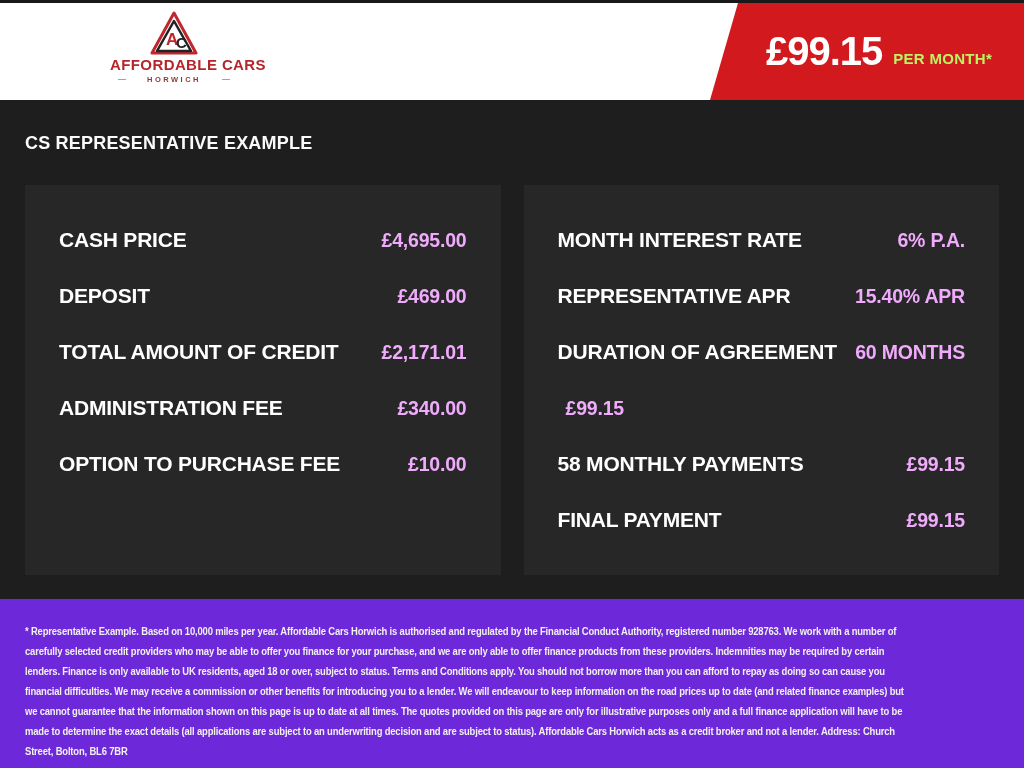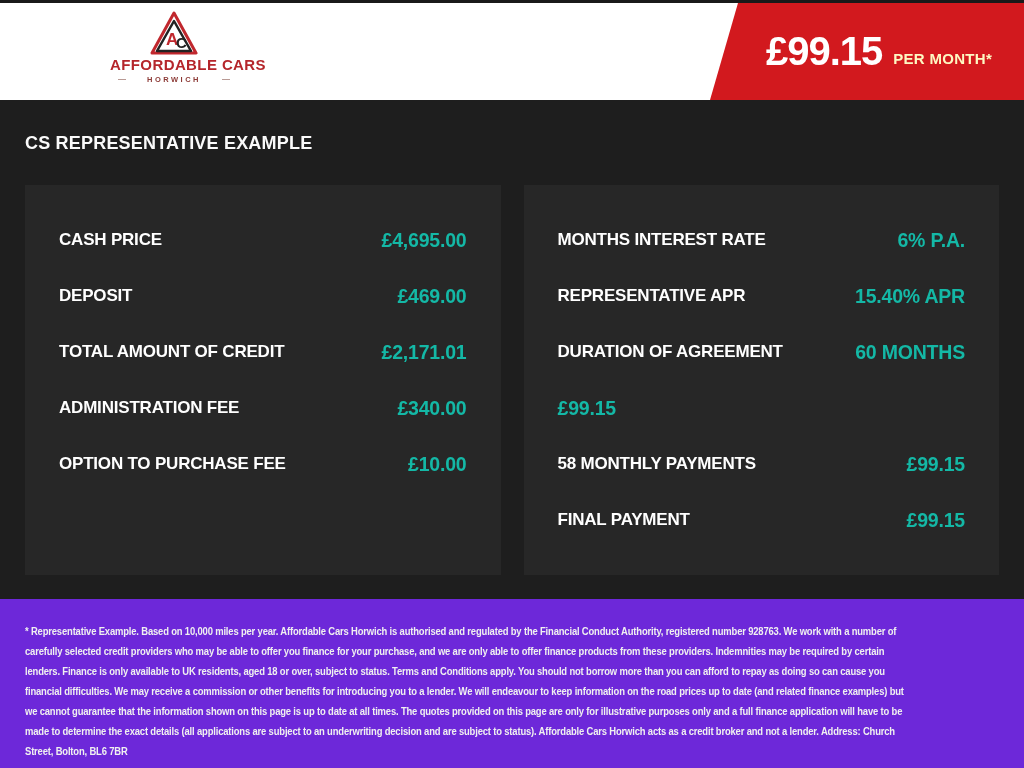--- a/index.html
+++ b/index.html
@@ -19,29 +19,29 @@
   .logo-location-row .rule{flex:1;height:1px;background:#b99a95;}
   .logo-location{color:#8c3a36;font-size:7.5px;font-weight:bold;letter-spacing:2.5px;white-space:nowrap;}
   .banner{
     position:absolute;right:0;top:0;height:100%;width:324px;
     background:#d2191e;
     clip-path:polygon(38px 0,100% 0,100% 100%,10px 100%);
     display:flex;align-items:center;justify-content:center;
     padding-left:34px;box-sizing:border-box;gap:11px;
   }
   .banner-price{color:#fff;font-size:40px;font-weight:bold;letter-spacing:-1px;}
-  .banner-period{color:#fef9c3;font-size:15px;font-weight:bold;margin-top:14px;letter-spacing:.3px;}
+  .banner-period{color:#bef264;font-size:15px;font-weight:bold;margin-top:14px;letter-spacing:.3px;}
   
   .main{flex:none;padding:0 25px;}
   .page-title{margin:0;padding:33px 0 31px;font-size:18px;font-weight:bold;color:#fafafa;letter-spacing:.2px;}
   .panels{display:flex;gap:23px;}
   .panel{flex:1;background:#272727;padding:27px 34px;box-sizing:border-box;}
   .frow{height:56px;display:flex;align-items:center;justify-content:space-between;}
-  .flabel{font-size:17px;font-weight:bold;color:#ffffff;letter-spacing:-.2px;white-space:nowrap;}
-  .fvalue{font-size:19.5px;font-weight:bold;color:#14b8a6;letter-spacing:-.2px;white-space:nowrap;}
+  .flabel{font-size:21px;font-weight:bold;color:#ffffff;letter-spacing:-.2px;white-space:nowrap;}
+  .fvalue{font-size:19.5px;font-weight:bold;color:#f0abfc;letter-spacing:-.2px;white-space:nowrap;margin-left:8px;}
   
   .footer{flex:1;margin-top:24px;background:#6d28d9;padding:22px 0 0 25px;box-sizing:border-box;}
   .disclaimer{
     width:1082px;transform:scaleX(0.82);transform-origin:0 0;
     font-size:11.5px;line-height:20px;font-weight:bold;color:#f0f0f0;letter-spacing:-.2px;
   }
 </style>
 </head>
 <body>
 
@@ -90,21 +90,21 @@
         <span class="fvalue">£340.00</span>
       </div>
       <div class="frow">
         <span class="flabel">OPTION TO PURCHASE FEE</span>
         <span class="fvalue">£10.00</span>
       </div>
     </div>
 
     <div class="panel">
       <div class="frow">
-        <span class="flabel">MONTHS INTEREST RATE</span>
+        <span class="flabel">MONTH INTEREST RATE</span>
         <span class="fvalue">6% P.A.</span>
       </div>
       <div class="frow">
         <span class="flabel">REPRESENTATIVE APR</span>
         <span class="fvalue">15.40% APR</span>
       </div>
       <div class="frow">
         <span class="flabel">DURATION OF AGREEMENT</span>
         <span class="fvalue">60 MONTHS</span>
       </div>

